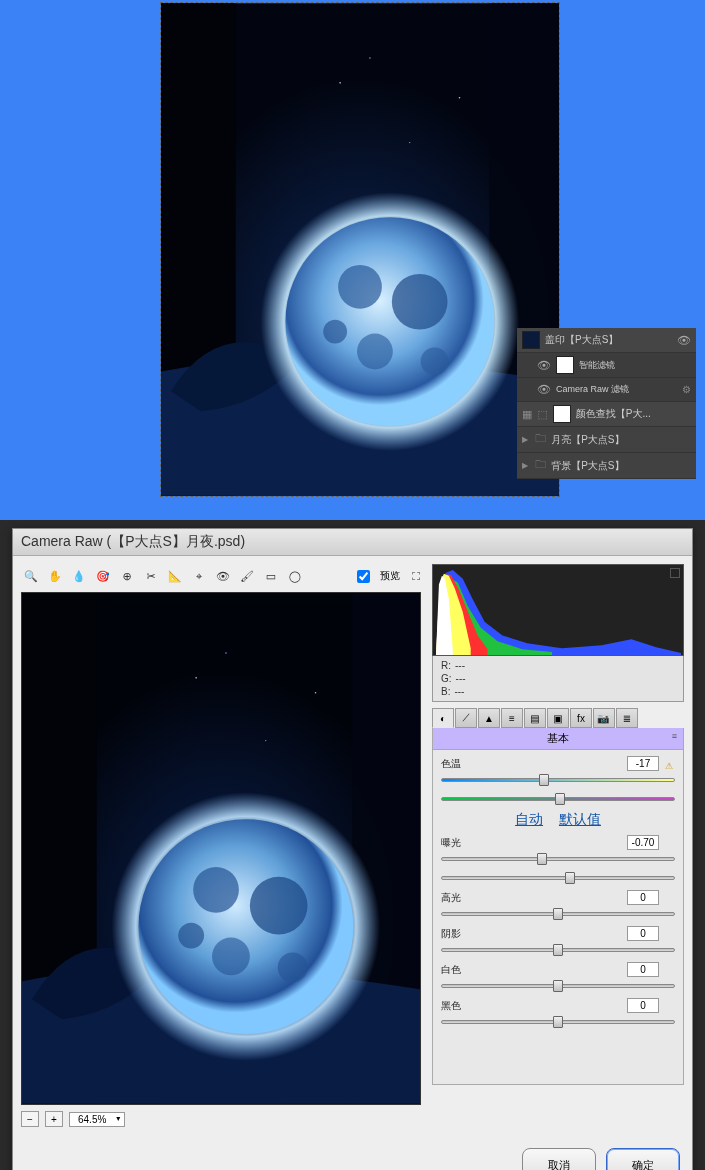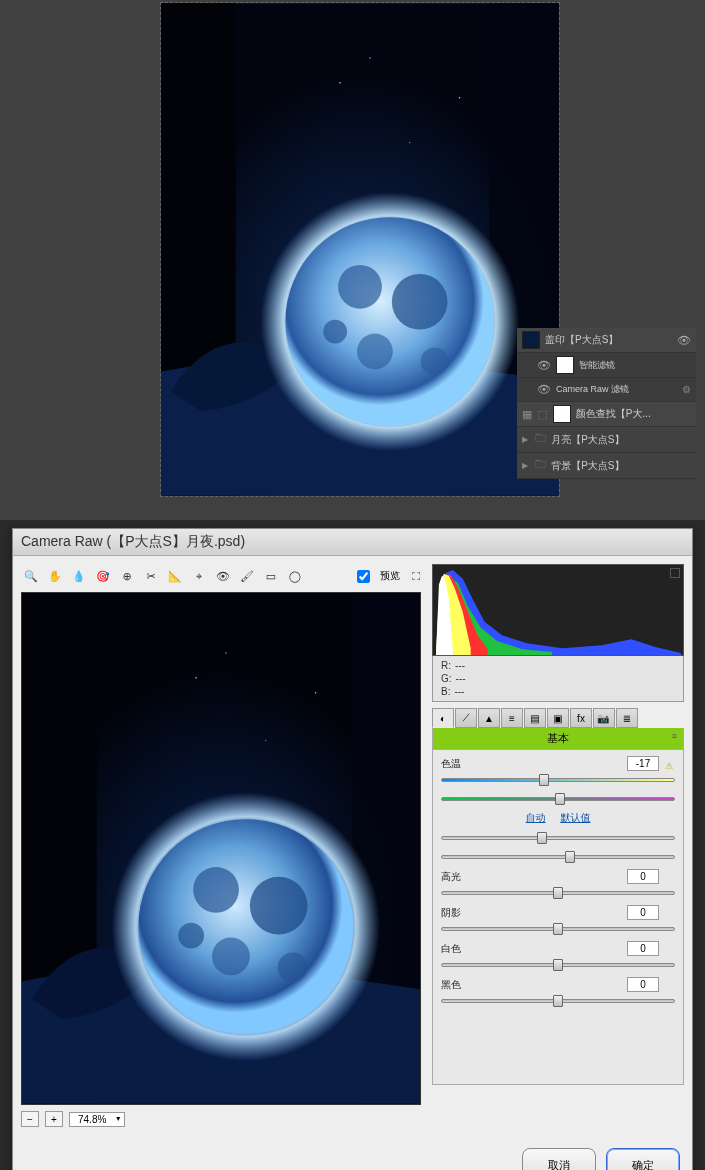--- a/index.html
+++ b/index.html
@@ -1,19 +1,19 @@
 <!DOCTYPE html>
 <html><head>
 <meta charset="utf-8">
 <style>
 * { box-sizing: border-box; margin: 0; padding: 0; }
 body { background: #2a2a2a; font-family: "Microsoft YaHei", Tahoma, sans-serif; font-size: 11px; width: 705px; }
 
 
-.canvas-area { position: relative; height: 520px; background: #404040; }
+.canvas-area { position: relative; height: 520px; background: #3b82f6; }
 .canvas-img { position: absolute; left: 160px; top: 2px; width: 400px; height: 495px; border: 1px dashed #666; }
 .moon-scene { width: 100%; height: 100%; }
 
 
 .layers-panel { position: absolute; right: 9px; top: 328px; width: 179px; background: #454545; color: #ccc; font-size: 10px; }
 .layer-row { display: flex; align-items: center; padding: 3px 5px; border-bottom: 1px solid #333; gap: 5px; min-height: 24px; }
 .layer-row .thumb { width: 18px; height: 18px; background: #0a1a3a; border: 1px solid #222; flex-shrink: 0; }
 .layer-row .thumb.white { background: #fff; }
 .layer-row.sub { padding-left: 20px; background: #3c3c3c; font-size: 9px; }
 .layer-row.group { background: #414141; }
@@ -44,39 +44,39 @@
 .histogram { height: 92px; background: #222; border: 1px solid #555; display: flex; align-items: flex-end; overflow: hidden; position: relative; }
 .histogram .peak { position: absolute; bottom: 0; left: 0; width: 100%; height: 100%; }
 .hist-warn { position: absolute; top: 3px; right: 3px; width: 10px; height: 10px; background: #222; border: 1px solid #555; }
 .rgb-info { border: 1px solid #999; border-top: none; padding: 3px 8px; font-size: 10px; color: #333; line-height: 1.3; background: #e4e4e4; }
 .rgb-info .row { display: flex; gap: 4px; }
 
 .panel-tabs { display: flex; gap: 1px; margin-top: 6px; }
 .panel-tabs .tab { width: 22px; height: 20px; background: linear-gradient(#e0e0e0,#c8c8c8); border: 1px solid #999; display: flex; align-items: center; justify-content: center; font-size: 10px; cursor: pointer; }
 .panel-tabs .tab.active { background: #e8e8e8; border-bottom-color: #e8e8e8; }
 
-.panel-title { text-align: center; padding: 3px; font-size: 11px; background: #84cc16; border: 1px solid #aaa; border-top: none; position: relative; }
+.panel-title { text-align: center; padding: 3px; font-size: 11px; background: #c4b5fd; border: 1px solid #aaa; border-top: none; position: relative; }
 .panel-title .menu { position: absolute; right: 6px; top: 3px; font-size: 9px; color: #555; }
 
 .settings { background: #e8e8e8; border: 1px solid #aaa; border-top: none; padding: 6px 8px; height: 335px; overflow: hidden; }
 .setting-row { display: flex; align-items: center; gap: 6px; margin-bottom: 2px; }
 .setting-row.wb { margin-bottom: 6px; }
 .setting-row .label { width: 54px; font-size: 10px; color: #222; }
 .setting-row select { flex: 1; font-size: 10px; padding: 1px 2px; border: 1px solid #999; background: #f8f8f8; }
 .setting-row .val { width: 32px; text-align: center; font-size: 10px; border: 1px solid #999; background: #fff; padding: 1px 2px; }
 .setting-row .warn { width: 10px; height: 10px; }
 .setting-row .warn.on::before { content: "⚠"; font-size: 9px; color: #c90; }
 
 .slider-track { height: 14px; position: relative; margin-bottom: 5px; }
 .slider-track .bar { position: absolute; top: 5px; left: 0; right: 0; height: 4px; background: linear-gradient(#bbb,#ddd); border: 1px solid #888; border-radius: 2px; }
 .slider-track .bar.temp { background: linear-gradient(90deg,#08f,#ff8); }
 .slider-track .bar.tint { background: linear-gradient(90deg,#0c4,#c4c); }
 .slider-track .thumb { position: absolute; top: 1px; width: 10px; height: 12px; background: linear-gradient(#f0f0f0,#c0c0c0); border: 1px solid #666; border-radius: 1px; transform: translateX(-50%); }
 
-.link-row { text-align: center; margin: 4px 0 6px; font-size: 10px; }
+.link-row { text-align: center; margin: 4px 0 6px; font-size: 14px; }
 .link-row a { color: #15a; text-decoration: underline; margin: 0 6px; cursor: pointer; }
 
 .buttons { display: flex; justify-content: flex-end; gap: 10px; padding: 6px 12px 10px; }
 .buttons .btn { width: 74px; height: 34px; border: 1px solid #888; background: linear-gradient(#f8f8f8,#e0e0e0); border-radius: 8px; font-size: 11px; cursor: pointer; margin-top: 7px; }
 .buttons .btn.primary { border-color: #36c; box-shadow: 0 0 0 1px #7af inset; }
 </style>
 </head>
 <body>
 
 <div class="canvas-area">
@@ -214,21 +214,21 @@
           <circle cx="175" cy="85" r="0.8" fill="#99c0ff"></circle>
             <circle cx="205" cy="60" r="0.7" fill="#7ab0ff"></circle>
           <circle cx="295" cy="100" r="0.8" fill="#99c0ff"></circle>
             <circle cx="245" cy="148" r="0.6" fill="#7ab0ff"></circle>
         </svg>
       </div>
 
       <div class="cr-zoom">
         <div class="btn">−</div>
         <div class="btn">+</div>
-        <div class="zoom-val">74.8%</div>
+        <div class="zoom-val">64.5%</div>
       </div>
     </div>
 
     <div class="cr-right">
       <div class="histogram">
         <svg class="peak" viewBox="0 0 252 92" preserveAspectRatio="none">
           <path d="M3 92 L7 18 L13 8 L20 5 L30 14 L40 35 L52 58 L70 72 L95 80 L130 85 L170 82 L200 76 L225 84 L250 90 L250 92 Z" fill="#3050ff"></path>
           <path d="M3 92 L8 22 L15 12 L25 18 L35 42 L48 64 L65 78 L90 86 L120 89 L120 92 Z" fill="#20c040"></path>
           <path d="M3 92 L7 20 L12 10 L18 10 L26 25 L36 50 L45 72 L55 86 L55 92 Z" fill="#ff3030"></path>
           <path d="M3 92 L7 18 L11 9 L16 11 L22 24 L30 48 L38 85 L38 92 Z" fill="#ffff60"></path>
@@ -283,20 +283,26 @@
         <div class="slider-track">
             <div class="bar tint"></div>
             <div class="thumb" style="left:51%"></div>
           </div>
 
         <div class="link-row">
           <a>自动</a>
           <a>默认值</a>
         </div>
 
+        <div class="setting-row">
+          <span class="label">曝光</span>
+            <span style="flex:1"></span>
+          <input class="val" value="-0.70" style="">
+            <span class="warn"></span>
+        </div>
         <div class="slider-track">
             <div class="bar"></div>
             <div class="thumb" style="left:43%"></div>
           </div>
 
         <div class="slider-track">
             <div class="bar"></div>
             <div class="thumb" style="left:55%"></div>
           </div>
 

